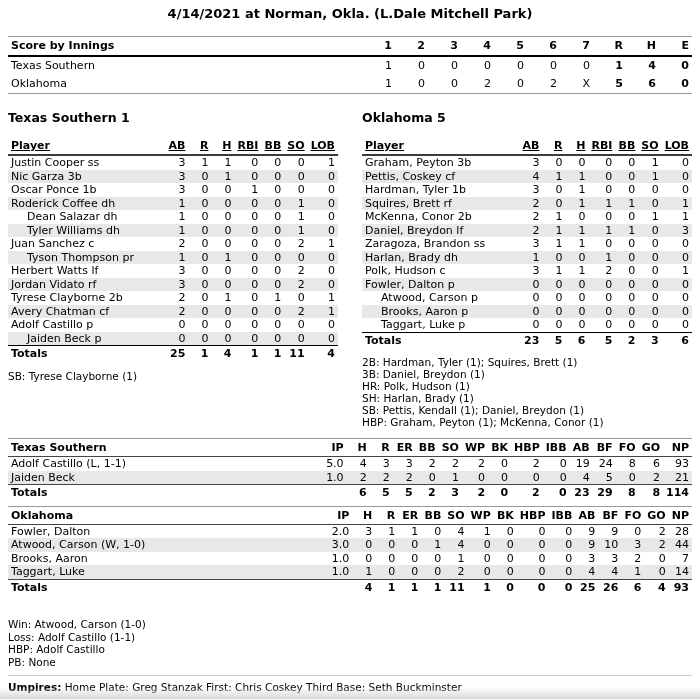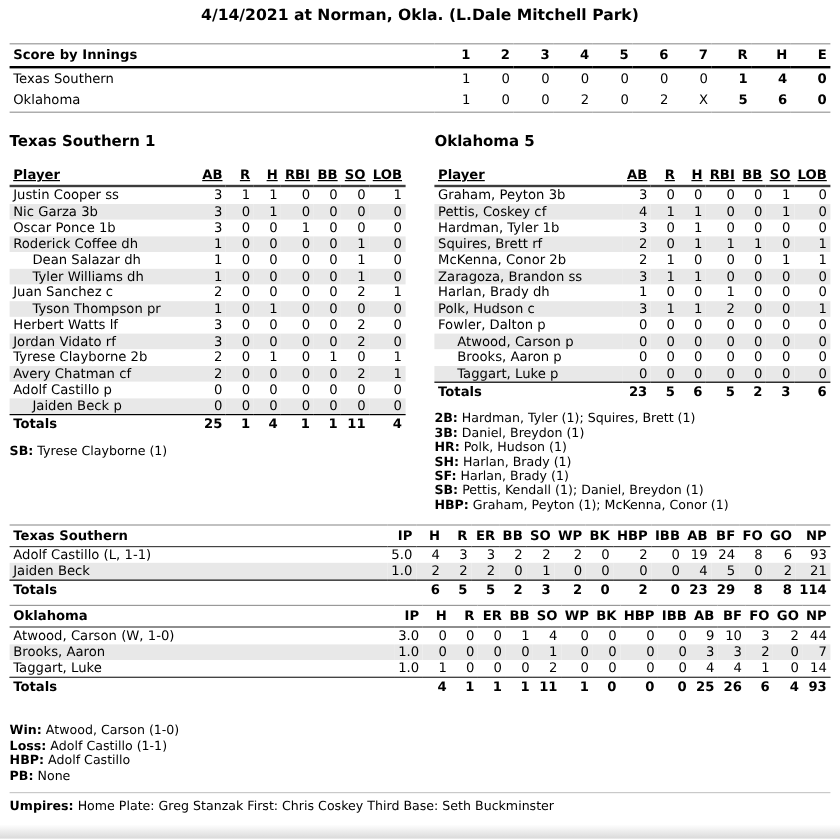--- a/index.html
+++ b/index.html
@@ -36,21 +36,21 @@
   .team-header { font-size: 12.5px; font-weight: bold; margin: 0 0 13px 0; }
   .bat { font-size: 11px; }
   .bat thead th { font-weight: bold; border-bottom: 2px solid #3c3c3c; padding: 1px 3px 2px 3px; text-decoration: underline; }
   .bat th.num, .bat td.num { width: 23px; }
   .bat td { padding: 1px 3px; line-height: 11.5px; }
   .bat tbody tr:nth-child(even) { background: var(--stripe, #e8e8e8); }
   .bat tr.indent td.name { padding-left: 19px; }
   .bat tfoot td { font-weight: bold; border-top: 1px solid #000; padding: 2px 3px 1px 3px; }
 
   .notes { margin-top: 9px; font-size: 10.5px; line-height: 12px; }
-  .note-line b { font-weight: bold; }
+  .note-line b { font-weight: normal; }
 
   
   .pit { font-size: 11px; }
   .pit-0 { margin-top: 10px; }
   .pit-1 { margin-top: 6px; }
   .pit thead th { font-weight: bold; border-top: 1px solid #999; border-bottom: 1px solid #444; padding: 2px 3px; }
   .pit th.num, .pit td.num { width: 23px; }
   .pit td { padding: 1px 3px; line-height: 11.5px; }
   .pit tbody tr:nth-child(even) { background: var(--stripe, #e8e8e8); }
   .pit tbody tr:last-child td { border-bottom: 1px solid #444; }
@@ -355,20 +355,30 @@
               <td class="name">McKenna, Conor 2b</td>
               <td class="num">2</td>
               <td class="num">1</td>
               <td class="num">0</td>
               <td class="num">0</td>
               <td class="num">0</td>
               <td class="num">1</td>
               <td class="num">1</td>
             </tr>
             <tr class="">
+              <td class="name">Daniel, Breydon lf</td>
+              <td class="num">2</td>
+              <td class="num">1</td>
+              <td class="num">1</td>
+              <td class="num">1</td>
+              <td class="num">1</td>
+              <td class="num">0</td>
+              <td class="num">3</td>
+            </tr>
+            <tr class="">
               <td class="name">Zaragoza, Brandon ss</td>
               <td class="num">3</td>
               <td class="num">1</td>
               <td class="num">1</td>
               <td class="num">0</td>
               <td class="num">0</td>
               <td class="num">0</td>
               <td class="num">0</td>
             </tr>
             <tr class="">
@@ -443,21 +453,20 @@
               <td class="num">3</td>
               <td class="num">6</td>
             </tr>
           </tfoot>
       </table>
       <div class="notes" id="bat-notes-1">
           <div class="note-line"><b>2B:</b> <span>Hardman, Tyler (1); Squires, Brett (1)</span></div>
           <div class="note-line"><b>3B:</b> <span>Daniel, Breydon (1)</span></div>
           <div class="note-line"><b>HR:</b> <span>Polk, Hudson (1)</span></div>
           <div class="note-line"><b>SH:</b> <span>Harlan, Brady (1)</span></div>
-          <div class="note-line"><b>SF:</b> <span>Harlan, Brady (1)</span></div>
           <div class="note-line"><b>SB:</b> <span>Pettis, Kendall (1); Daniel, Breydon (1)</span></div>
           <div class="note-line"><b>HBP:</b> <span>Graham, Peyton (1); McKenna, Conor (1)</span></div>
         </div>
     </div>
   </div>
 
   <table class="pit pit-0">
     <thead>
         <tr id="pit-head-0">
           <th class="name">Texas Southern</th>
@@ -554,20 +563,38 @@
           <th class="num">IBB</th>
           <th class="num">AB</th>
           <th class="num">BF</th>
           <th class="num">FO</th>
           <th class="num">GO</th>
           <th class="num">NP</th>
         </tr>
       </thead>
     <tbody id="pit-body-1">
         <tr>
+          <td class="name">Fowler, Dalton</td>
+          <td class="num">2.0</td>
+          <td class="num">3</td>
+          <td class="num">1</td>
+          <td class="num">1</td>
+          <td class="num">0</td>
+          <td class="num">4</td>
+          <td class="num">1</td>
+          <td class="num">0</td>
+          <td class="num">0</td>
+          <td class="num">0</td>
+          <td class="num">9</td>
+          <td class="num">9</td>
+          <td class="num">0</td>
+          <td class="num">2</td>
+          <td class="num">28</td>
+        </tr>
+        <tr>
           <td class="name">Atwood, Carson (W, 1-0)</td>
           <td class="num">3.0</td>
           <td class="num">0</td>
           <td class="num">0</td>
           <td class="num">0</td>
           <td class="num">1</td>
           <td class="num">4</td>
           <td class="num">0</td>
           <td class="num">0</td>
           <td class="num">0</td>

